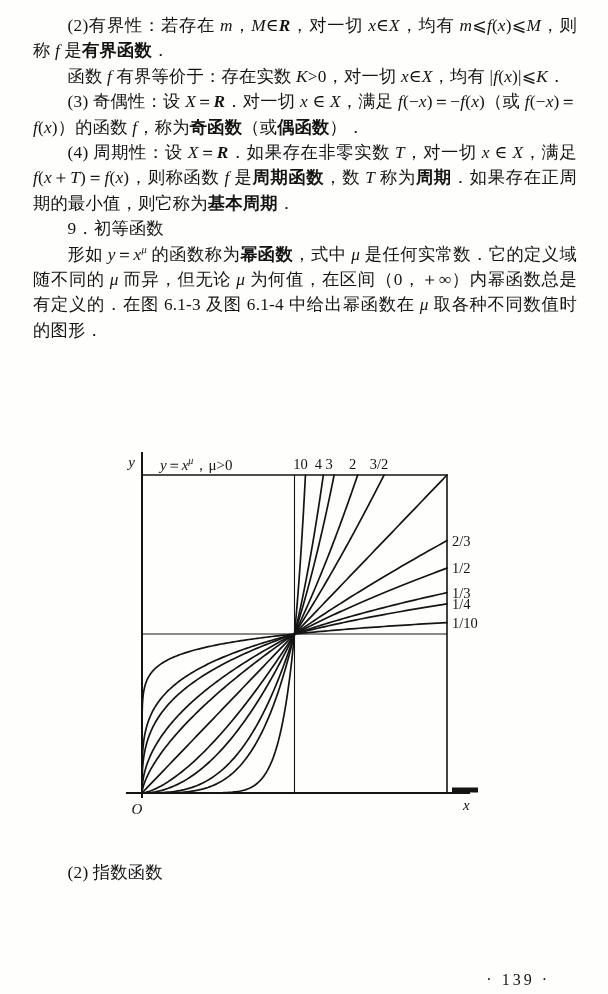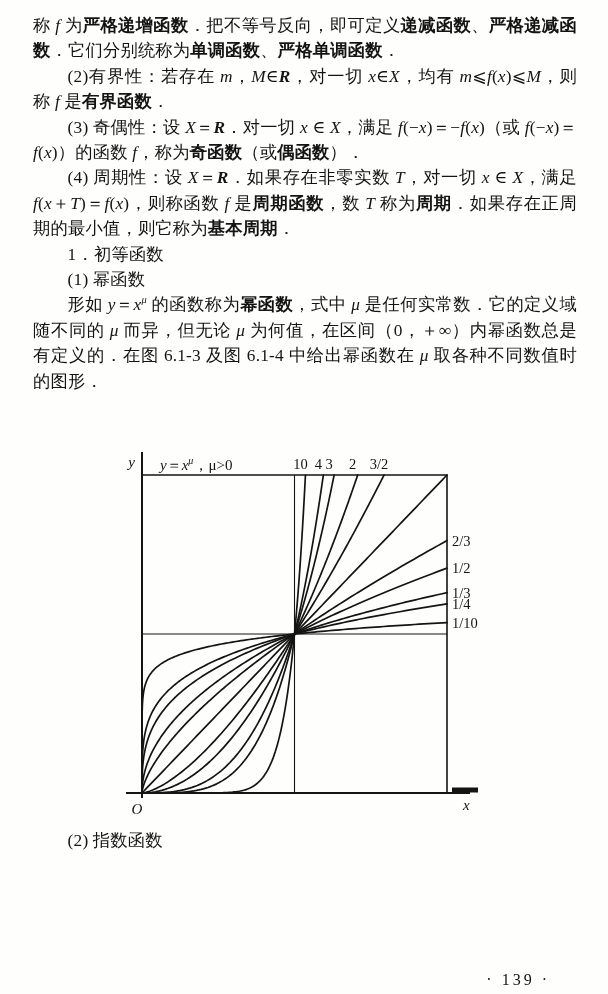--- a/index.html
+++ b/index.html
@@ -7,21 +7,21 @@
     position:relative;width:608px;height:994px;margin:0 auto;
     background:#fefefd;color:#141414;overflow:hidden;
     font-family:"Liberation Serif","DejaVu Serif",serif;
   }
   .text-block{
     position:absolute;left:33px;width:544px;
     font-size:17.3px;line-height:25.4px;text-align:justify;
     letter-spacing:0.2px;
   }
   #text-top{top:13px;}
-  #text-bottom{top:828px;font-family:Liberation Serif, serif;}
+  #text-bottom{top:860px;font-family:Liberation Serif, serif;}
   p.para{margin:0;padding:0;}
   p.indent{text-indent:2em;}
   .b{font-weight:700;}
   .i{font-style:italic;}
   sup.s{font-size:0.6em;line-height:0;vertical-align:super;}
   #figure-svg{position:absolute;left:0;top:448px;width:608px;height:408px;}
   #figure-svg text{font-family:"Liberation Serif","DejaVu Serif",serif;fill:#141414;}
   .fig-caption{
     position:absolute;left:142px;width:306px;top:831px;
     text-align:center;font-size:16.5px;letter-spacing:1.5px;
@@ -30,26 +30,25 @@
     position:absolute;top:971px;right:58px;
     font-size:16px;letter-spacing:3px;
   }
 </style>
 </head>
 <body>
 
 <div class="page">
 
   <div id="text-top" class="text-block">
-      <p class="para"><span>称 </span><span class="i">f</span><span> 为</span><span class="b">严格递增函数</span><span>．把不等号反向，即可定义</span><span class="b">递减函数</span><span>、</span><span class="b">严格递减函数</span><span>．它们分别统称为</span><span class="b">单调函数</span><span>、</span><span class="b">严格单调函数</span><span>．</span></p>
       <p class="para indent"><span>(2)有界性：若存在 </span><span class="i">m</span><span>，</span><span class="i">M</span><span>∈</span><span class="b i">R</span><span>，对一切 </span><span class="i">x</span><span>∈</span><span class="i">X</span><span>，均有 </span><span class="i">m</span><span>⩽</span><span class="i">f</span><span>(</span><span class="i">x</span><span>)⩽</span><span class="i">M</span><span>，则称 </span><span class="i">f</span><span> 是</span><span class="b">有界函数</span><span>．</span></p>
+      <p class="para indent"><span>函数 </span><span class="i">f</span><span> 有界等价于：存在实数 </span><span class="i">K</span><span>&gt;0，对一切 </span><span class="i">x</span><span>∈</span><span class="i">X</span><span>，均有 |</span><span class="i">f</span><span>(</span><span class="i">x</span><span>)|⩽</span><span class="i">K</span><span>．</span></p>
       <p class="para indent"><span>(3) 奇偶性：设 </span><span class="i">X</span><span>＝</span><span class="b i">R</span><span>．对一切 </span><span class="i">x</span><span> ∈ </span><span class="i">X</span><span>，满足 </span><span class="i">f</span><span>(−</span><span class="i">x</span><span>)＝−</span><span class="i">f</span><span>(</span><span class="i">x</span><span>)（或 </span><span class="i">f</span><span>(−</span><span class="i">x</span><span>)＝</span><span class="i">f</span><span>(</span><span class="i">x</span><span>)）的函数 </span><span class="i">f</span><span>，称为</span><span class="b">奇函数</span><span>（或</span><span class="b">偶函数</span><span>）．</span></p>
       <p class="para indent"><span>(4) 周期性：设 </span><span class="i">X</span><span>＝</span><span class="b i">R</span><span>．如果存在非零实数 </span><span class="i">T</span><span>，对一切 </span><span class="i">x</span><span> ∈ </span><span class="i">X</span><span>，满足 </span><span class="i">f</span><span>(</span><span class="i">x</span><span>＋</span><span class="i">T</span><span>)＝</span><span class="i">f</span><span>(</span><span class="i">x</span><span>)，则称函数 </span><span class="i">f</span><span> 是</span><span class="b">周期函数</span><span>，数 </span><span class="i">T</span><span> 称为</span><span class="b">周期</span><span>．如果存在正周期的最小值，则它称为</span><span class="b">基本周期</span><span>．</span></p>
-      <p class="para indent"><span>1．初等函数</span></p>
-      <p class="para indent"><span>(1) 幂函数</span></p>
+      <p class="para indent"><span>9．初等函数</span></p>
       <p class="para indent"><span>形如 </span><span class="i">y</span><span>＝</span><span class="i">x</span><sup class="s i">μ</sup><span> 的函数称为</span><span class="b">幂函数</span><span>，式中 </span><span class="i">μ</span><span> 是任何实常数．它的定义域随不同的 </span><span class="i">μ</span><span> 而异，但无论 </span><span class="i">μ</span><span> 为何值，在区间（0，＋∞）内幂函数总是有定义的．在图 6.1-3 及图 6.1-4 中给出幂函数在 </span><span class="i">μ</span><span> 取各种不同数值时的图形．</span></p>
     </div>
 
   <svg id="figure-svg" viewBox="0 448 608 408">
       <line x1="142" y1="452" x2="142" y2="798" stroke="#141414" stroke-width="2"></line>
       <line x1="126" y1="793" x2="470" y2="793" stroke="#141414" stroke-width="2"></line>
       <line x1="452" y1="790" x2="478" y2="790" stroke="#141414" stroke-width="5"></line>
       <path d="M 142 475 L 447 475 L 447 793" fill="none" stroke="#141414" stroke-width="1.6"></path>
       <line x1="294.5" y1="475" x2="294.5" y2="793" stroke="#141414" stroke-width="1.1"></line>
       <line x1="142" y1="634" x2="447" y2="634" stroke="#141414" stroke-width="1.1"></line>

